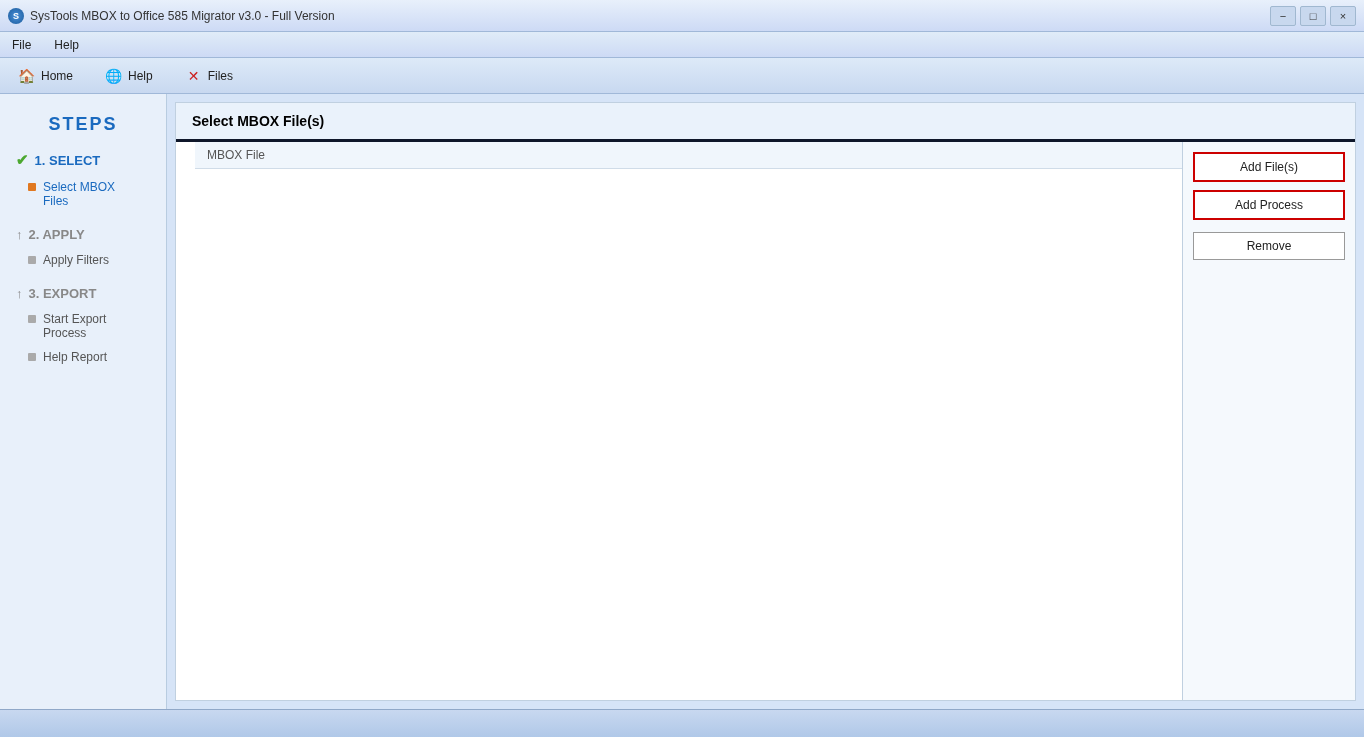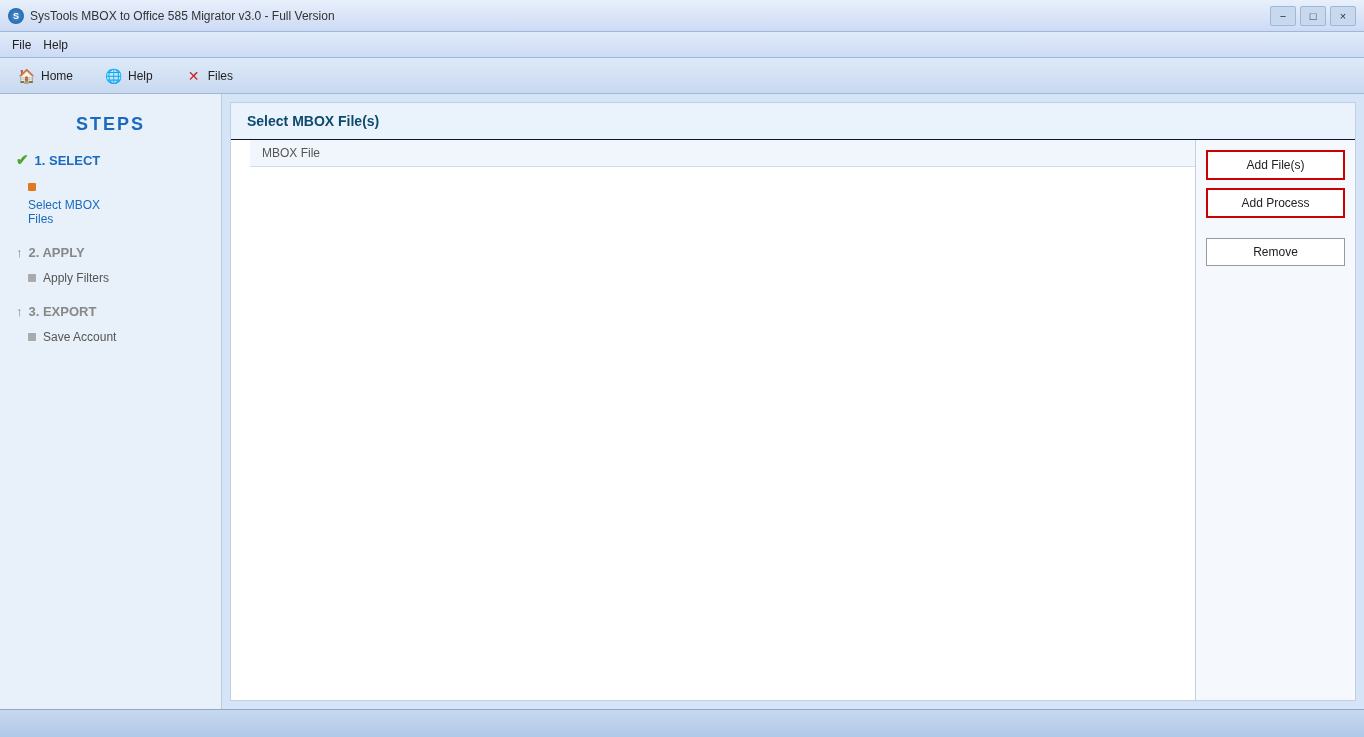--- a/index.html
+++ b/index.html
@@ -45,21 +45,21 @@
     }
 
     
     .menu-bar {
       background: linear-gradient(to bottom, #e0ecf8, #cddaf5);
       height: 26px;
       display: flex;
       align-items: center;
       padding: 0 8px;
       border-bottom: 1px solid #a0b8d8;
-      gap: 4px;
+      gap: 15px;
     }
     .menu-item {
       font-size: 12px;
       color: #222;
       cursor: pointer;
       padding: 2px 4px;
     }
 
     
     .toolbar {
@@ -88,21 +88,21 @@
 
     
     .main-container {
       display: flex;
       height: calc(737px - 32px - 26px - 36px - 28px);
       background: #d6e4f7;
     }
 
     
     .sidebar {
-      width: 222px;
+      width: 167px;
       background: #e8f0fa;
       padding: 20px 16px;
       border-right: 1px solid #b8cce0;
       flex-shrink: 0;
     }
     .steps-title {
       font-size: 18px;
       font-weight: bold;
       color: #1a6abf;
       margin-bottom: 16px;
@@ -129,21 +129,21 @@
     }
     .step-item {
       display: flex;
       align-items: flex-start;
       gap: 7px;
       padding: 3px 0 3px 8px;
       font-size: 12px;
       color: #555;
       margin-bottom: 4px;
     }
-    .step-item.active { color: #1a6abf; flex-direction: column; }
+    .step-item.active { color: #1a6abf; }
     .step-bullet {
       width: 8px; height: 8px;
       background: #e07820;
       border-radius: 1px;
       margin-top: 3px;
       flex-shrink: 0;
     }
     .step-bullet.inactive {
       background: #aaa;
     }
@@ -161,22 +161,22 @@
       flex-direction: column;
       background: white;
       margin: 8px;
       border: 1px solid #c0d0e0;
     }
     .content-header {
       background: #eaf2fb;
       padding: 10px 16px;
       font-size: 14px;
       font-weight: bold;
-      color: #0c4a6e;
-      border-bottom: 1px solid #0f172a;
+      color: #000000;
+      border-bottom: 3px solid #0f172a;
     }
     .content-body {
       flex: 1;
       display: flex;
       padding: 0;
     }
     .file-list-area {
       flex: 1;
       border: none;
       padding: 0;
@@ -190,21 +190,21 @@
       color: #555;
       border-bottom: 1px solid #d0dce8;
     }
     .file-list-body {
       padding: 4px;
       min-height: 400px;
     }
 
     
     .right-panel {
-      width: 160px;
+      width: 173px;
       padding: 10px;
       display: flex;
       flex-direction: column;
       gap: 8px;
       border-left: 1px solid #c0d0e0;
       background: #f5f9fd;
     }
     .action-btn {
       padding: 6px 12px;
       background: white;
@@ -218,21 +218,21 @@
       border: 2px solid #cc0000;
     }
     .remove-btn {
       padding: 6px 12px;
       background: white;
       border: 1px solid #999;
       font-size: 12px;
       cursor: pointer;
       text-align: center;
       color: #222;
-      margin-top: 12px;
+      margin-top: 4px;
     }
 
     
     .bottom-bar {
       background: linear-gradient(to bottom, #cddaf5, #b8ccec);
       height: 28px;
       display: flex;
       align-items: center;
       justify-content: flex-end;
       padding: 0 16px;
@@ -333,21 +333,25 @@
     </div>
 
     <div class="step-section">
       <div class="step-header">
         <span class="step-arrow">↑</span>
         <span>3. EXPORT</span>
       </div>
       <div class="step-items-group">
         <div class="step-item">
           <div class="step-bullet inactive"></div>
-          <span>Save Account</span>
+          <span>Start Export<br>Process</span>
+        </div>
+        <div class="step-item">
+          <div class="step-bullet inactive"></div>
+          <span>Help Report</span>
         </div>
       </div>
     </div>
   </div>
 
   <div class="content-wrapper">
     <div class="main-and-bottom">
 
       <div class="content-area">
         <div class="content-header">Select  MBOX File(s)</div>

